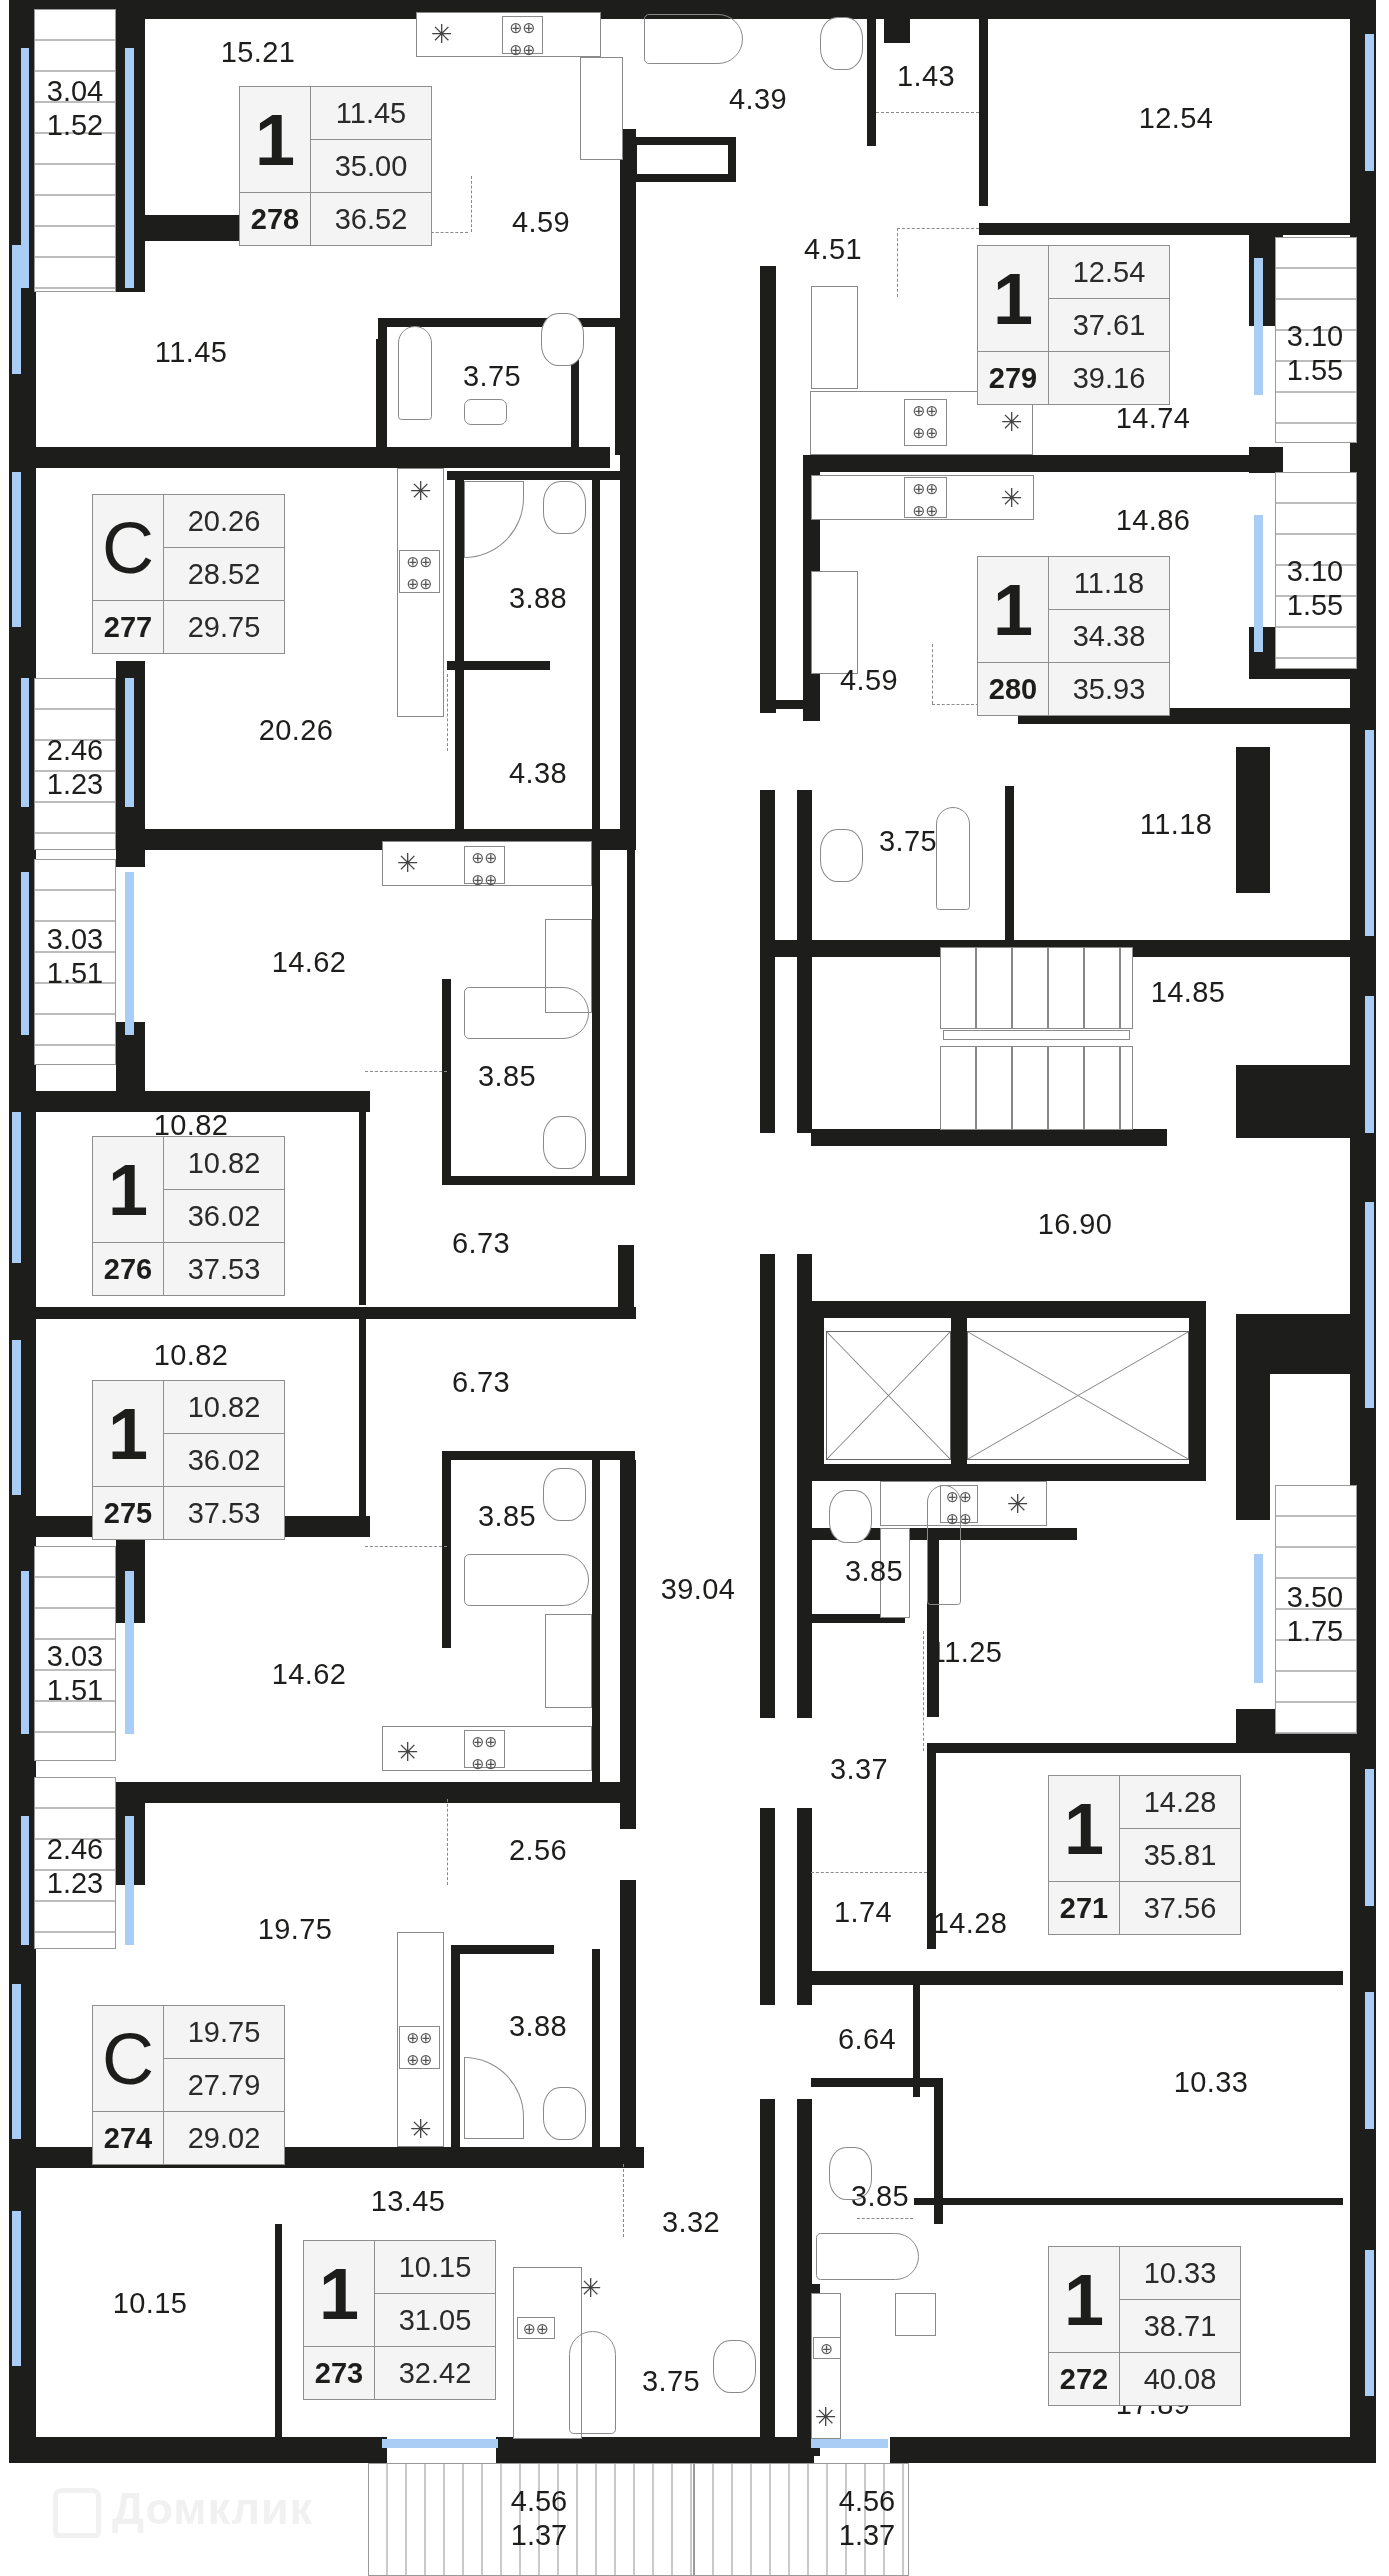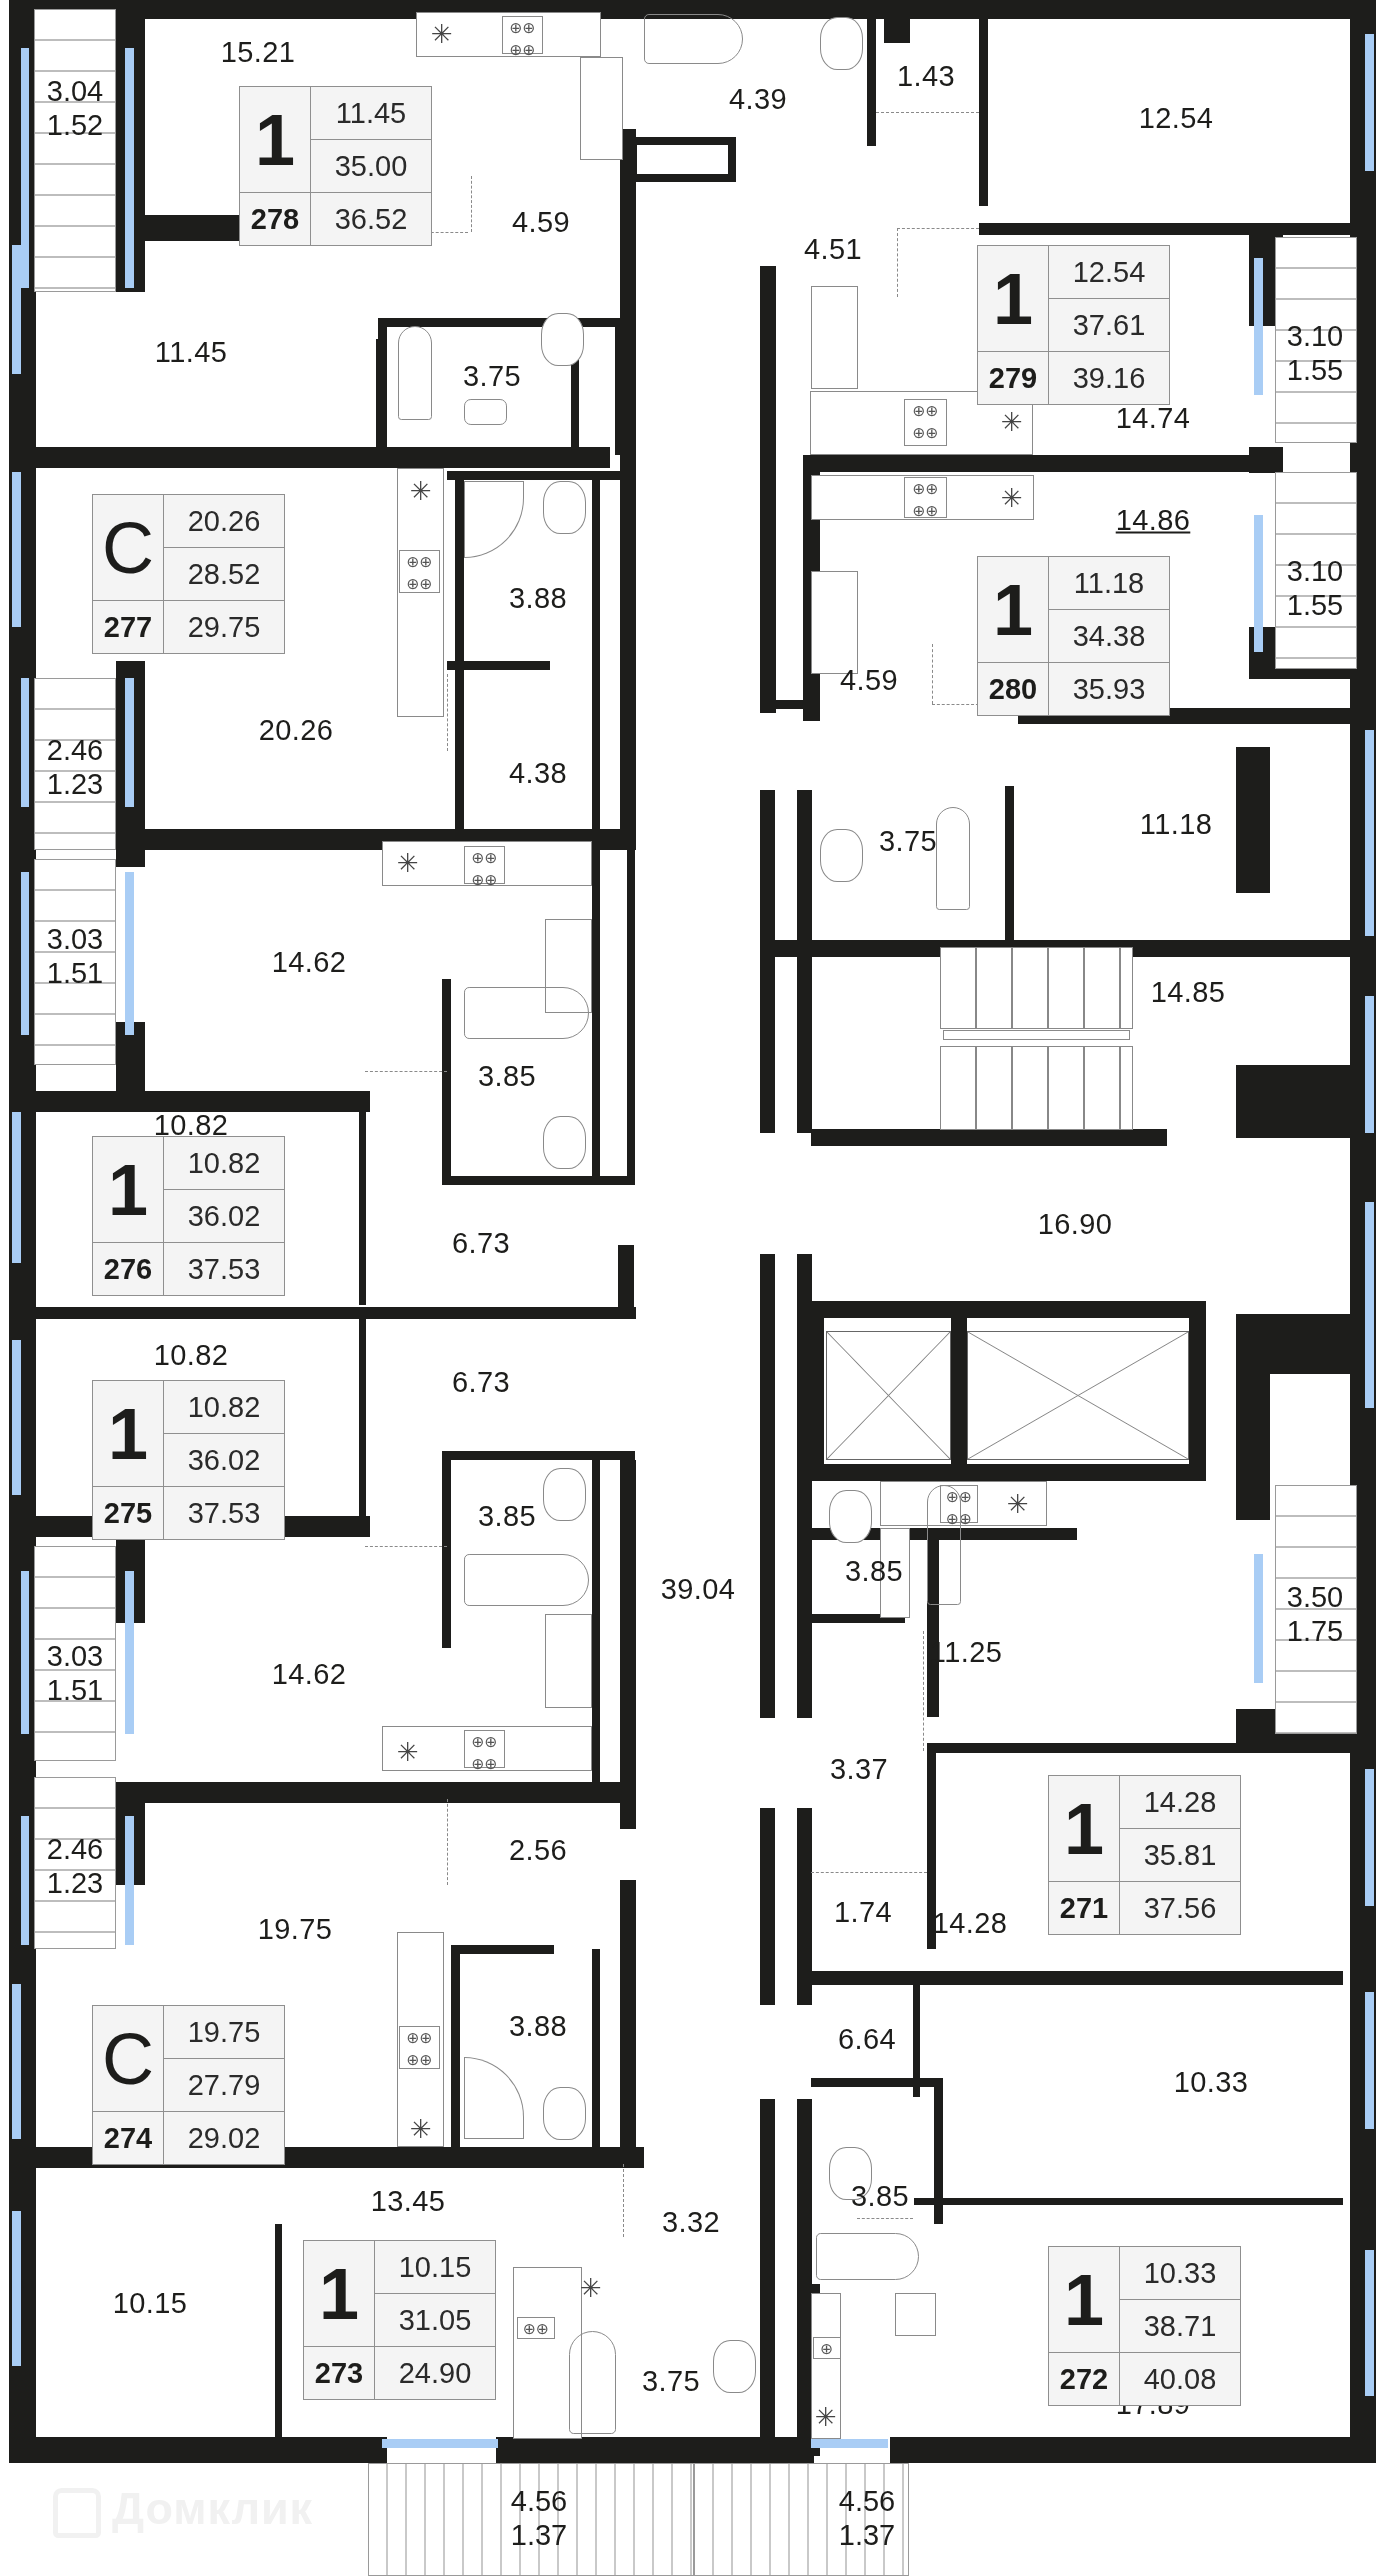--- a/index.html
+++ b/index.html
@@ -279,21 +279,21 @@
   <div class="room-label" style="left:191px;top:352px;">11.45</div>
   <div class="room-label" style="left:492px;top:376px;">3.75</div>
   <div class="room-label" style="left:758px;top:99px;">4.39</div>
   <div class="room-label" style="left:926px;top:76px;">1.43</div>
   <div class="room-label" style="left:1176px;top:118px;">12.54</div>
   <div class="room-label" style="left:833px;top:249px;">4.51</div>
   <div class="room-label" style="left:1153px;top:418px;">14.74</div>
   <div class="room-label" style="left:296px;top:730px;">20.26</div>
   <div class="room-label" style="left:538px;top:598px;">3.88</div>
   <div class="room-label" style="left:538px;top:773px;">4.38</div>
-  <div class="room-label" style="left:1153px;top:520px;text-decoration:underline;">14.86</div>
+  <div class="room-label" style="left:1153px;top:520px;">14.86</div>
   <div class="room-label" style="left:869px;top:680px;">4.59</div>
   <div class="room-label" style="left:908px;top:841px;">3.75</div>
   <div class="room-label" style="left:1176px;top:824px;">11.18</div>
   <div class="room-label" style="left:1188px;top:992px;">14.85</div>
   <div class="room-label" style="left:1075px;top:1224px;">16.90</div>
   <div class="room-label" style="left:309px;top:962px;">14.62</div>
   <div class="room-label" style="left:507px;top:1076px;">3.85</div>
   <div class="room-label" style="left:191px;top:1125px;">10.82</div>
   <div class="room-label" style="left:481px;top:1243px;">6.73</div>
   <div class="room-label" style="left:191px;top:1355px;">10.82</div>
@@ -491,21 +491,21 @@
     <tbody>
         <tr>
           <td class="type" rowspan="2">1</td>
         <td class="val">10.15</td>
         </tr>
     <tr>
           <td class="val">31.05</td>
         </tr>
     <tr>
           <td class="num">273</td>
-        <td class="val">24.90</td>
+        <td class="val">32.42</td>
         </tr>
   </tbody>
     </table>
 
   <table class="info" style="left:1048px;top:2246px;">
     <tbody>
         <tr>
           <td class="type" rowspan="2">1</td>
         <td class="val">10.33</td>
         </tr>

